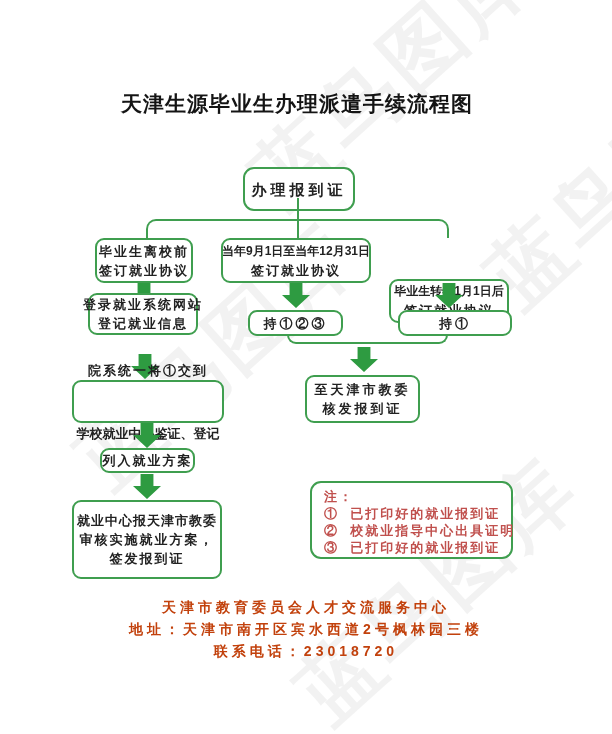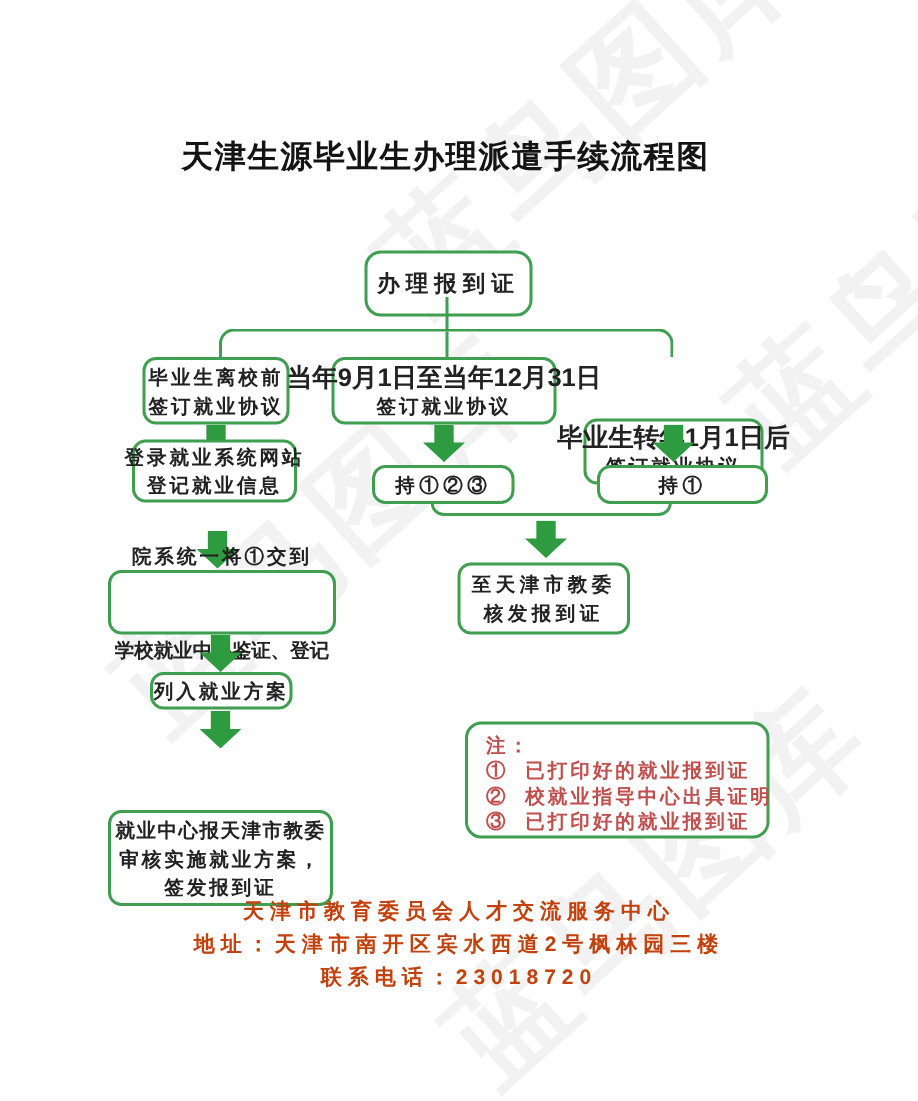--- a/index.html
+++ b/index.html
@@ -43,21 +43,21 @@
     position:absolute; box-sizing:border-box;
     border:2px solid #3f9e4f; border-radius:11px; background:#ffffff;
     padding:5px 12px; font-weight:bold; font-size:13px; line-height:17px;
     letter-spacing:2px; color:#c0504d; text-align:left;
   }
   .note div { white-space:pre; }
   .footer {
     position:absolute; left:0; top:596px; width:612px; text-align:center;
     font-weight:bold; font-size:14px; line-height:22px; letter-spacing:4px; color:#c2410c;
   }
-  .fs12 { font-size:17px; letter-spacing:0; }
+  .fs12 { font-size:12px; letter-spacing:0; }
   .ls0 { letter-spacing:0;margin-top:44px; }
   .ls1 { letter-spacing:1px; }
 </style>
 </head>
 <body>
 
 <div class="page">
 
   <div class="watermark" style="left:230px; top:150px;">蓝鸟图库</div>
   <div class="watermark" style="left:55px; top:430px;">蓝鸟图库</div>
@@ -117,21 +117,21 @@
   </div>
 
   <div class="barrow" style="left:133px; top:423px;"></div>
 
   <div class="box" style="left:100px; top:448px; width:95px; height:25px;">
     <span>列入就业方案</span>
   </div>
 
   <div class="barrow" style="left:133px; top:474px;"></div>
 
-  <div class="box" style="left:72px; top:500px; width:150px; height:64px;margin-top:40px;">
+  <div class="box" style="left:72px; top:500px; width:150px; height:79px;">
     <span class="ls1">就业中心报天津市教委</span>
     <span>审核实施就业方案，</span>
     <span>签发报到证</span>
   </div>
 
   <div class="note" style="left:310px; top:481px; width:203px; height:78px;">
     <div>注：</div>
     <div>①  已打印好的就业报到证</div>
     <div>②  校就业指导中心出具证明</div>
     <div>③  已打印好的就业报到证</div>

